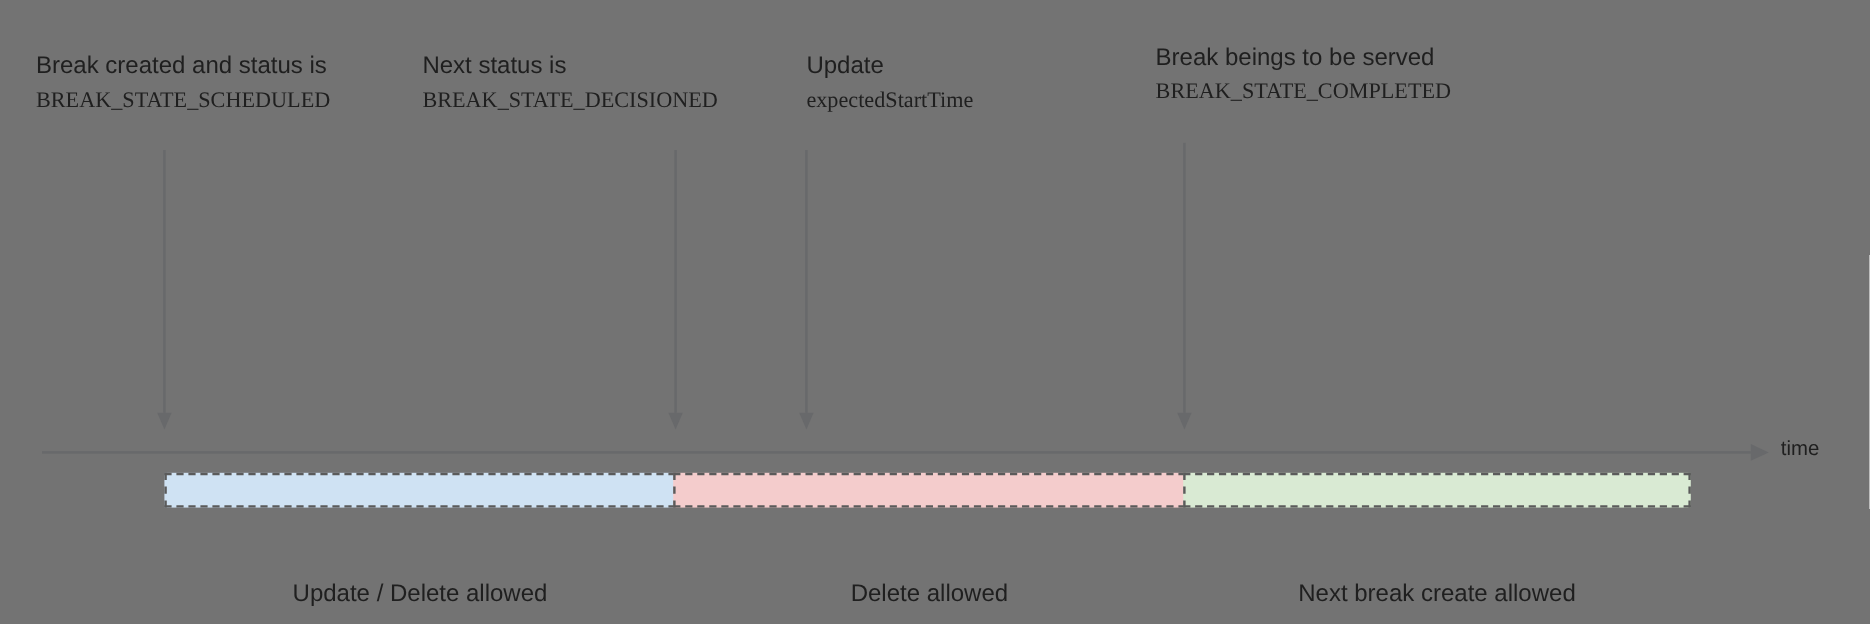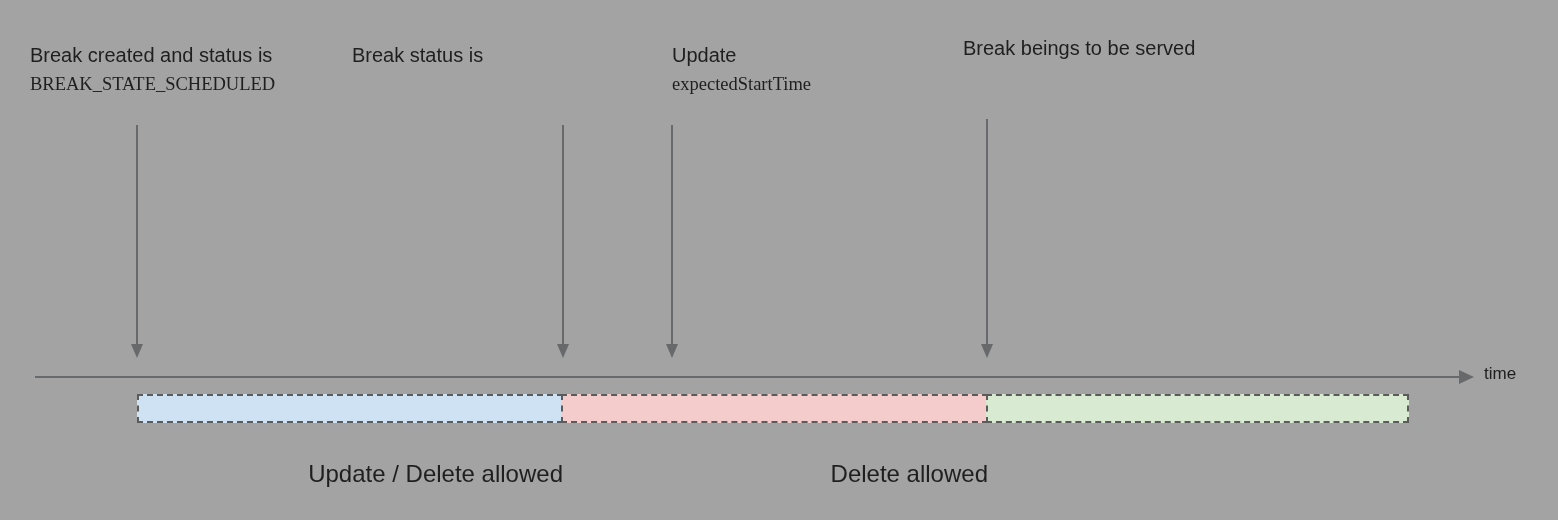--- a/index.html
+++ b/index.html
@@ -1,19 +1,19 @@
 <!DOCTYPE html>
 <html><head>
 <meta charset="utf-8">
 <style>
   html,body{margin:0;padding:0;background:#ffffff;}
   #canvas{
     position:relative;
     width:1558px;height:520px;
-    background:#a3a3a3;
+    background:#737373;
     overflow:hidden;
     font-family:"Liberation Sans",sans-serif;
   }
   .ann{
     position:absolute;
     color:#1f1f1f;
     font-size:20px;
     line-height:29px;
     white-space:nowrap;
   }
@@ -54,48 +54,50 @@
     color:#1f1f1f;
   }
   .zone{
     position:absolute;
     top:394px;height:29px;
     box-sizing:border-box;
     border:2px dashed #5b5b5b;
   }
   .zone-label{
     position:absolute;
-    top:460px;
-    text-align:right;
-    font-size:24px;
+    top:484px;
+    text-align:center;
+    font-size:20px;
     color:#1f1f1f;
     white-space:nowrap;
   }
 </style>
 </head>
 <body>
 
 <div id="canvas">
 
   <div class="ann" style="left:30px;top:41px;">
     <div class="sans">Break created and status is</div>
     <div class="mono">BREAK_STATE_SCHEDULED</div>
   </div>
 
   <div class="ann" style="left:352px;top:41px;">
-    <div class="sans">Break status is</div>
+    <div class="sans">Next status is</div>
+    <div class="mono">BREAK_STATE_DECISIONED</div>
   </div>
 
   <div class="ann" style="left:672px;top:41px;">
     <div class="sans">Update</div>
     <div class="mono">expectedStartTime</div>
   </div>
 
   <div class="ann" style="left:963px;top:34px;">
     <div class="sans">Break beings to be served</div>
+    <div class="mono">BREAK_STATE_COMPLETED</div>
   </div>
 
   <div>
     <div class="varrow-line" style="left:136px;top:125px;height:219px;"></div>
     <div class="varrow-head" style="left:131px;top:344px;"></div>
   </div>
 
   <div>
     <div class="varrow-line" style="left:562px;top:125px;height:219px;"></div>
     <div class="varrow-head" style="left:557px;top:344px;"></div>
@@ -114,14 +116,15 @@
   <div class="tl-line"></div>
   <div class="tl-head"></div>
   <div class="tl-label">time</div>
 
   <div class="zone" style="left: 137px; width: 426px; background-color: rgb(207, 226, 243);"></div>
   <div class="zone" style="left: 561px; width: 427px; background-color: rgb(244, 204, 204);"></div>
   <div class="zone" style="left: 986px; width: 423px; background-color: rgb(217, 234, 211);"></div>
 
   <div class="zone-label" style="left:137px;width:426px;">Update / Delete allowed</div>
   <div class="zone-label" style="left:561px;width:427px;">Delete allowed</div>
+  <div class="zone-label" style="left:986px;width:423px;">Next break create allowed</div>
 
 </div>
 
 </body></html>

